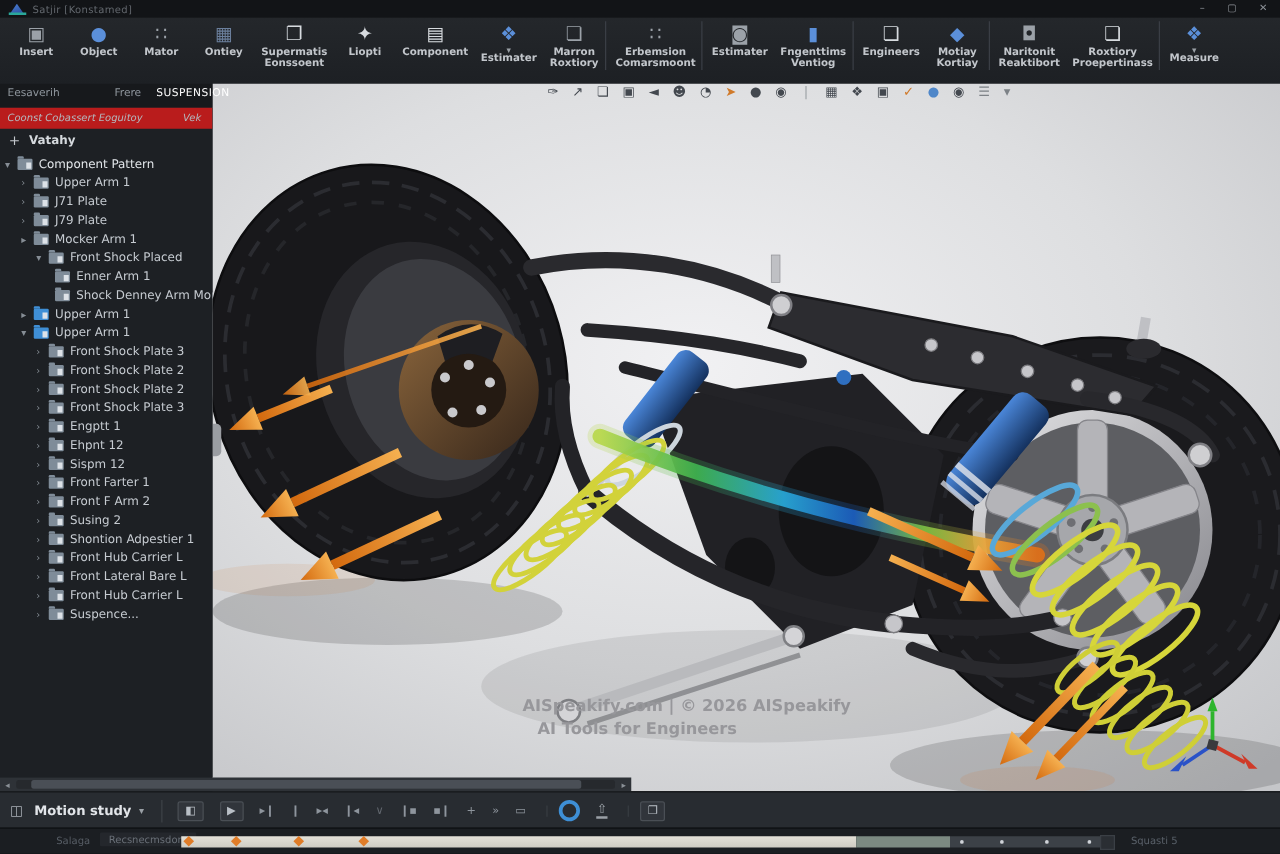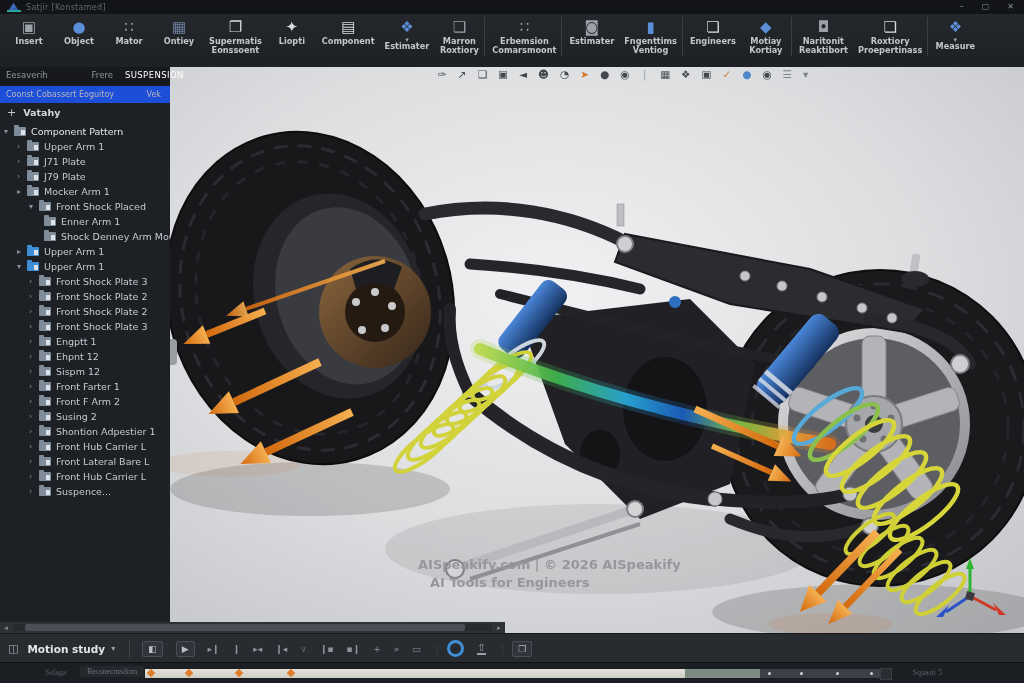--- a/index.html
+++ b/index.html
@@ -32,22 +32,22 @@
   .tab.active{color:#fff;font-weight:normal;letter-spacing:.4px;}
   
   .viewport{position:absolute;left:170px;top:64px;width:854px;height:569px;overflow:hidden;
             background:radial-gradient(ellipse at 45% 40%,#f0f0f2 0%,#dedfe1 45%,#c6c7ca 100%);}
   .viewport svg{position:absolute;left:0;top:0;}
   .hud{position:absolute;left:268px;top:4px;display:flex;gap:11px;align-items:center;color:#43484f;font-size:10.5px;z-index:5;}
   .hud .c-orange{color:#d07a2a}.hud .c-blue2{color:#4f87c9}.hud .c-sep{color:#9da1a6}.hud .c-dim{color:#7d8287}
   .panel-handle{position:absolute;left:0;top:275px;width:7px;height:26px;background:#9a9da2;border-radius:0 4px 4px 0;z-index:6;}
   
   .leftpanel{position:absolute;left:0;top:86px;width:170px;height:536px;background:#1d2024;z-index:20;overflow:hidden;}
-  .panelheader{height:17px;background:#1d4ed8;display:flex;justify-content:space-between;align-items:center;
-               padding:0 9px 0 6px;font-size:8px;color:#b4b8be;}
+  .panelheader{height:17px;background:#b91c1c;display:flex;justify-content:space-between;align-items:center;
+               padding:0 9px 0 6px;font-size:8px;color:#b4b8be;font-style:italic;}
   .vatahy{height:18px;display:flex;align-items:center;gap:7px;padding-left:7px;font-size:9.5px;font-weight:bold;color:#d5d9dd;}
   .vatahy .plus{font-size:11px;font-weight:normal;color:#c3c7cc;}
   .tree{padding-top:3px;}
   .trow{height:15px;display:flex;align-items:center;font-size:9.5px;color:#c6cbd1;white-space:nowrap;cursor:default;}
   .trow.d0{padding-left:4px;color:#e2e6ea;}
   .trow.d1{padding-left:17px}.trow.d2{padding-left:29px}.trow.d3{padding-left:34px}
   .tcaret{width:10px;font-size:8px;color:#868d95;flex:none;}
   .ficon{width:12px;height:9px;background:#7f8c99;border-radius:1px;position:relative;flex:none;margin-right:5px;}
   .ficon:before{content:"";position:absolute;left:0;top:-2px;width:5px;height:2px;background:inherit;border-radius:1px 1px 0 0;}
   .ficon:after{content:"";position:absolute;right:1px;bottom:1px;width:4px;height:5px;background:#dde2e8;}
@@ -64,21 +64,21 @@
   .mslabel{font-size:10.5px;font-weight:bold;color:#e2e5e9;}
   .mscaret{font-size:8px;color:#9aa0a6;margin:0 14px 0 6px;}
   .msep{width:1px;height:18px;background:#3c4147;margin-right:12px;}
   .mbtn{font-size:9px;color:#8e959d;margin-right:13px;cursor:default;display:inline-flex;align-items:center;}
   .mbtn.framed{border:1px solid #4a4f55;background:#31353b;padding:2px 5px;border-radius:2px;color:#b9bfc6;}
   .mbtn.dim{color:#62686f}
   .mbtn.sep{color:#3c4147;margin:0 6px 0 0;}
   .mbtn.ring{width:11px;height:11px;border:3px solid #3e8fd6;border-radius:50%;}
   .mbtn.tray{color:#9aa0a6;border-bottom:2px solid #9aa0a6;font-size:10px;line-height:10px;}
   
-  .statusbar{position:absolute;left:0;top:662px;right:0;height:21px;background:#1b1e22;border-top:1px solid #0e1013;z-index:22;font-family:Liberation Serif, serif;}
+  .statusbar{position:absolute;left:0;top:662px;right:0;height:21px;background:#1b1e22;border-top:1px solid #0e1013;z-index:22;}
   .st-l1{position:absolute;left:45px;top:5px;font-size:8px;color:#565c64;}
   .st-l2{position:absolute;left:80px;top:3px;font-size:8px;color:#6a7078;background:#24272c;padding:1px 7px;border-radius:1px;}
   .timeline{position:absolute;left:145px;top:6px;width:737px;height:9px;}
   .seg{position:absolute;top:0;height:9px;}
   .seg1{left:0;width:540px;background:linear-gradient(#e3e0d7,#cfccc3);}
   .seg2{left:540px;width:75px;background:#7c8a82;}
   .seg3{left:615px;width:122px;background:#3c4147;}
   .tdot{position:absolute;top:3px;width:3px;height:3px;background:#cfd3d8;border-radius:50%;}
   .marker{position:absolute;top:1px;width:6px;height:6px;background:#e07c28;transform:rotate(45deg);}
   .m1{left:3px}.m2{left:41px}.m3{left:91px}.m4{left:143px}

